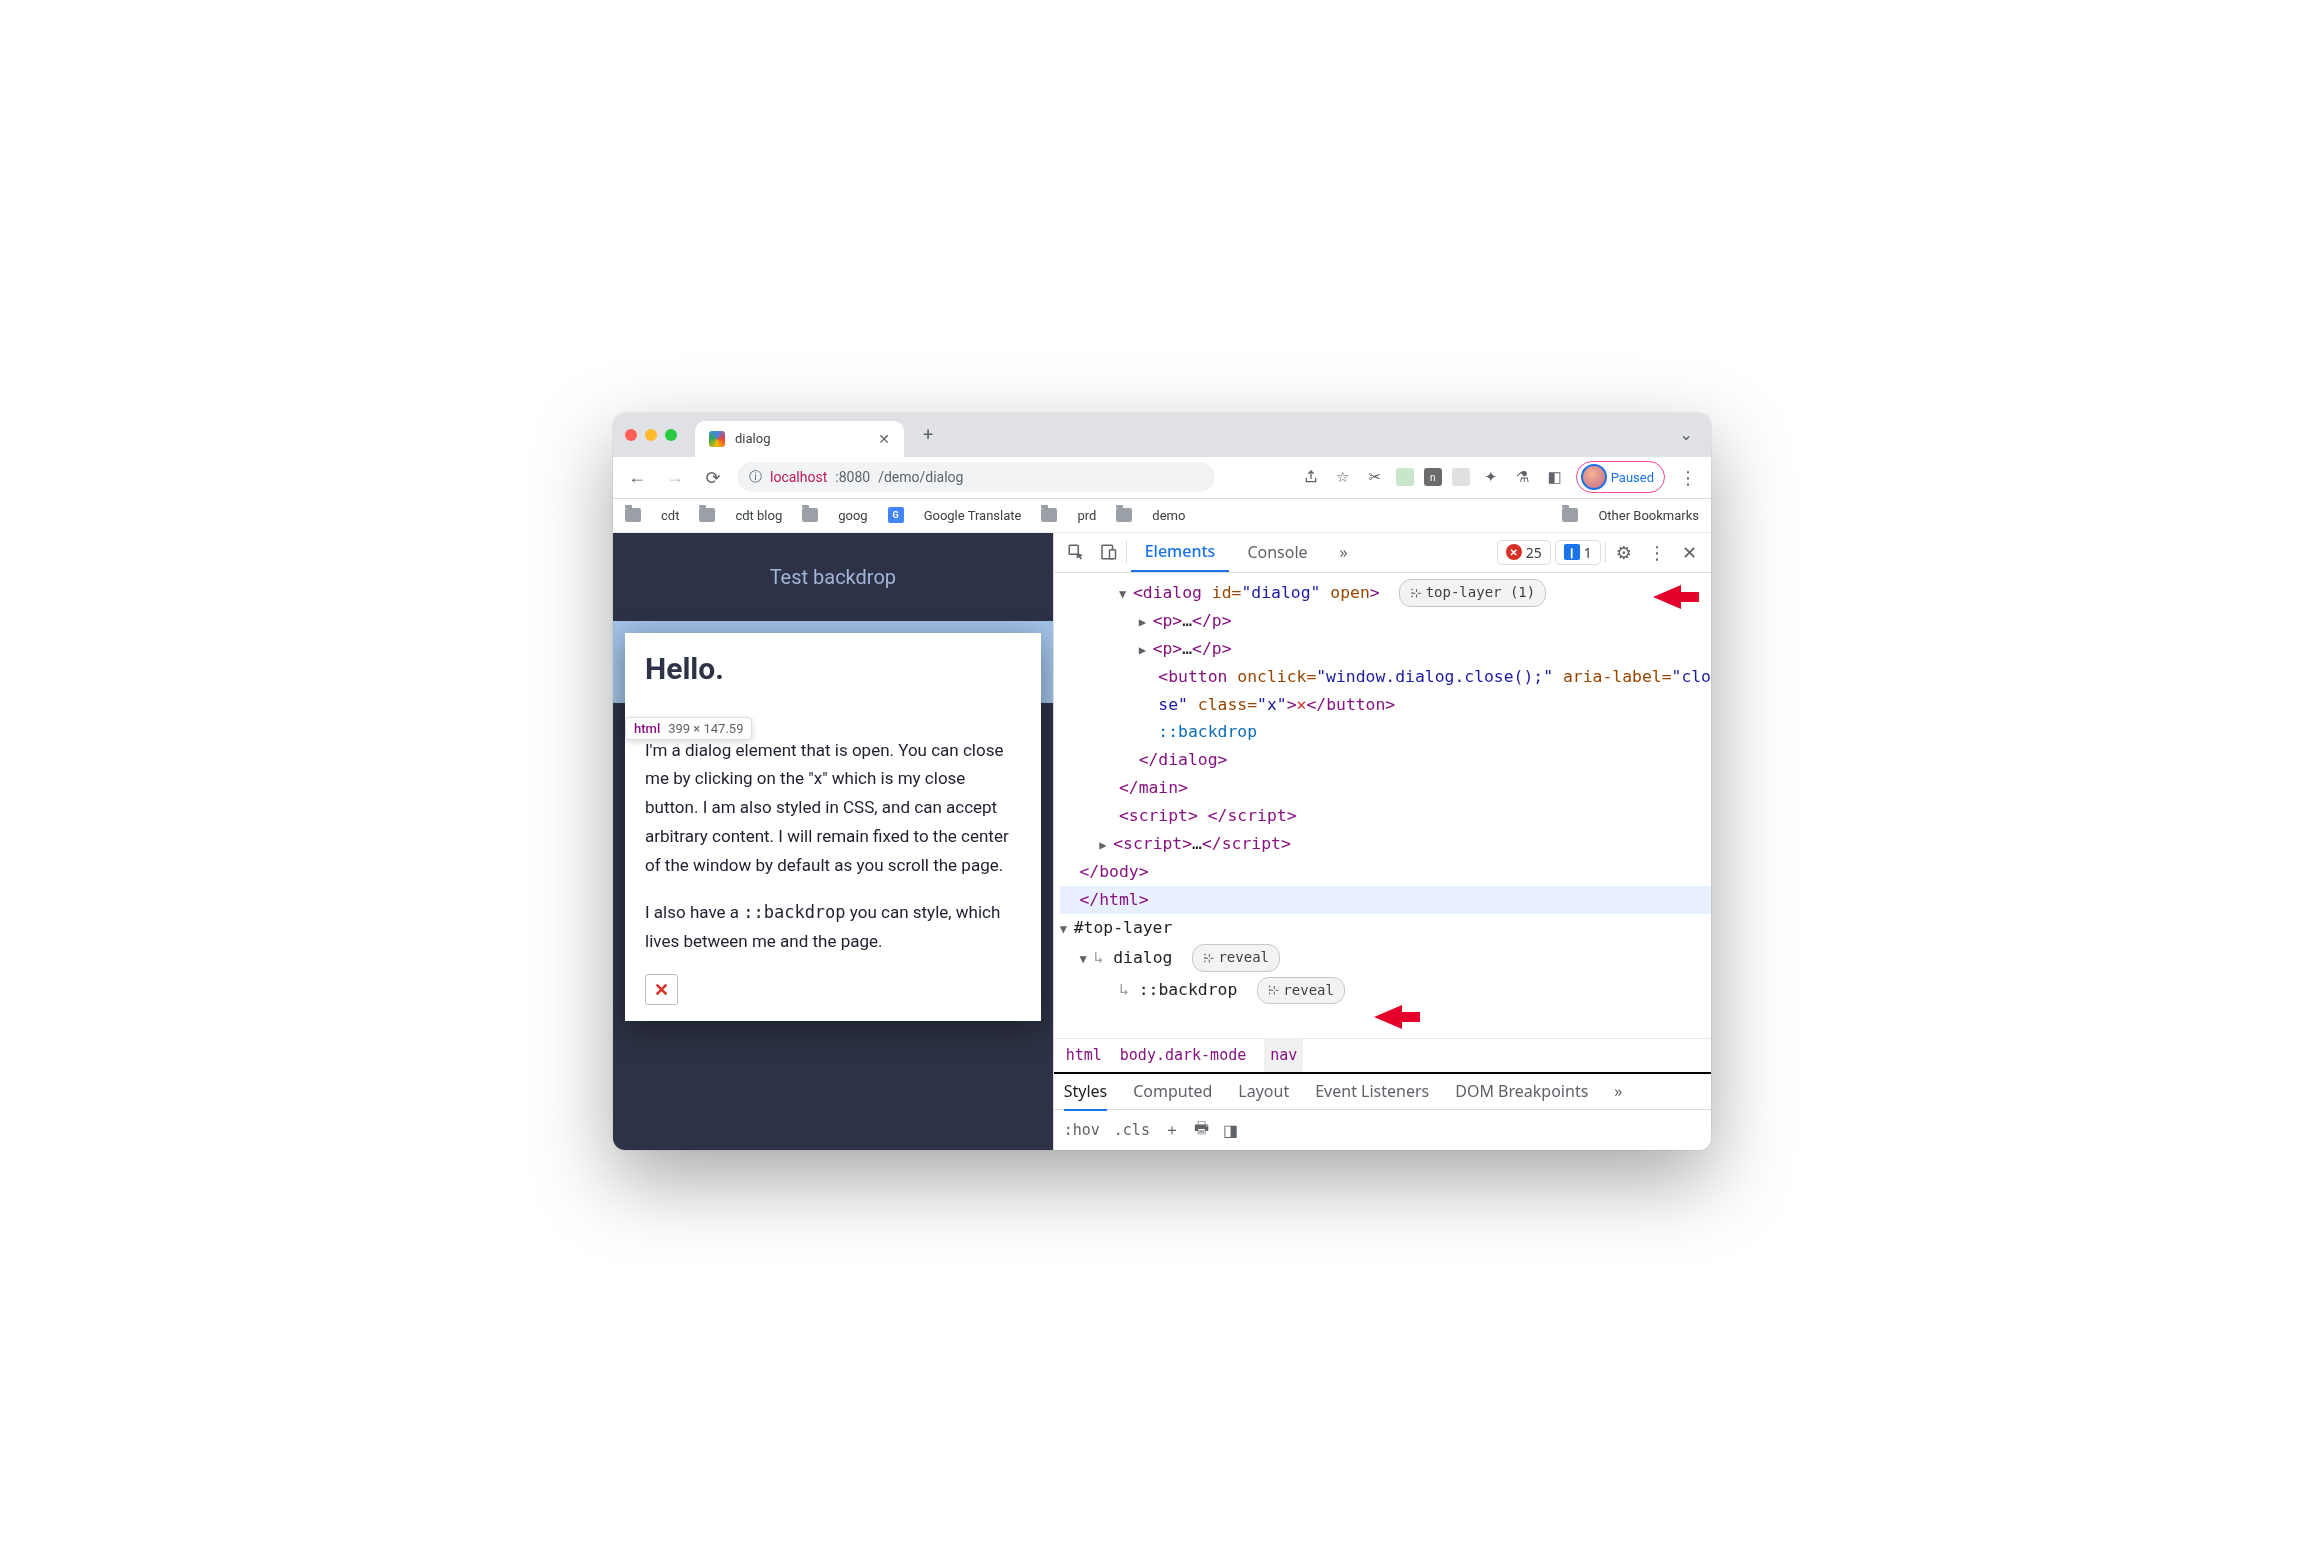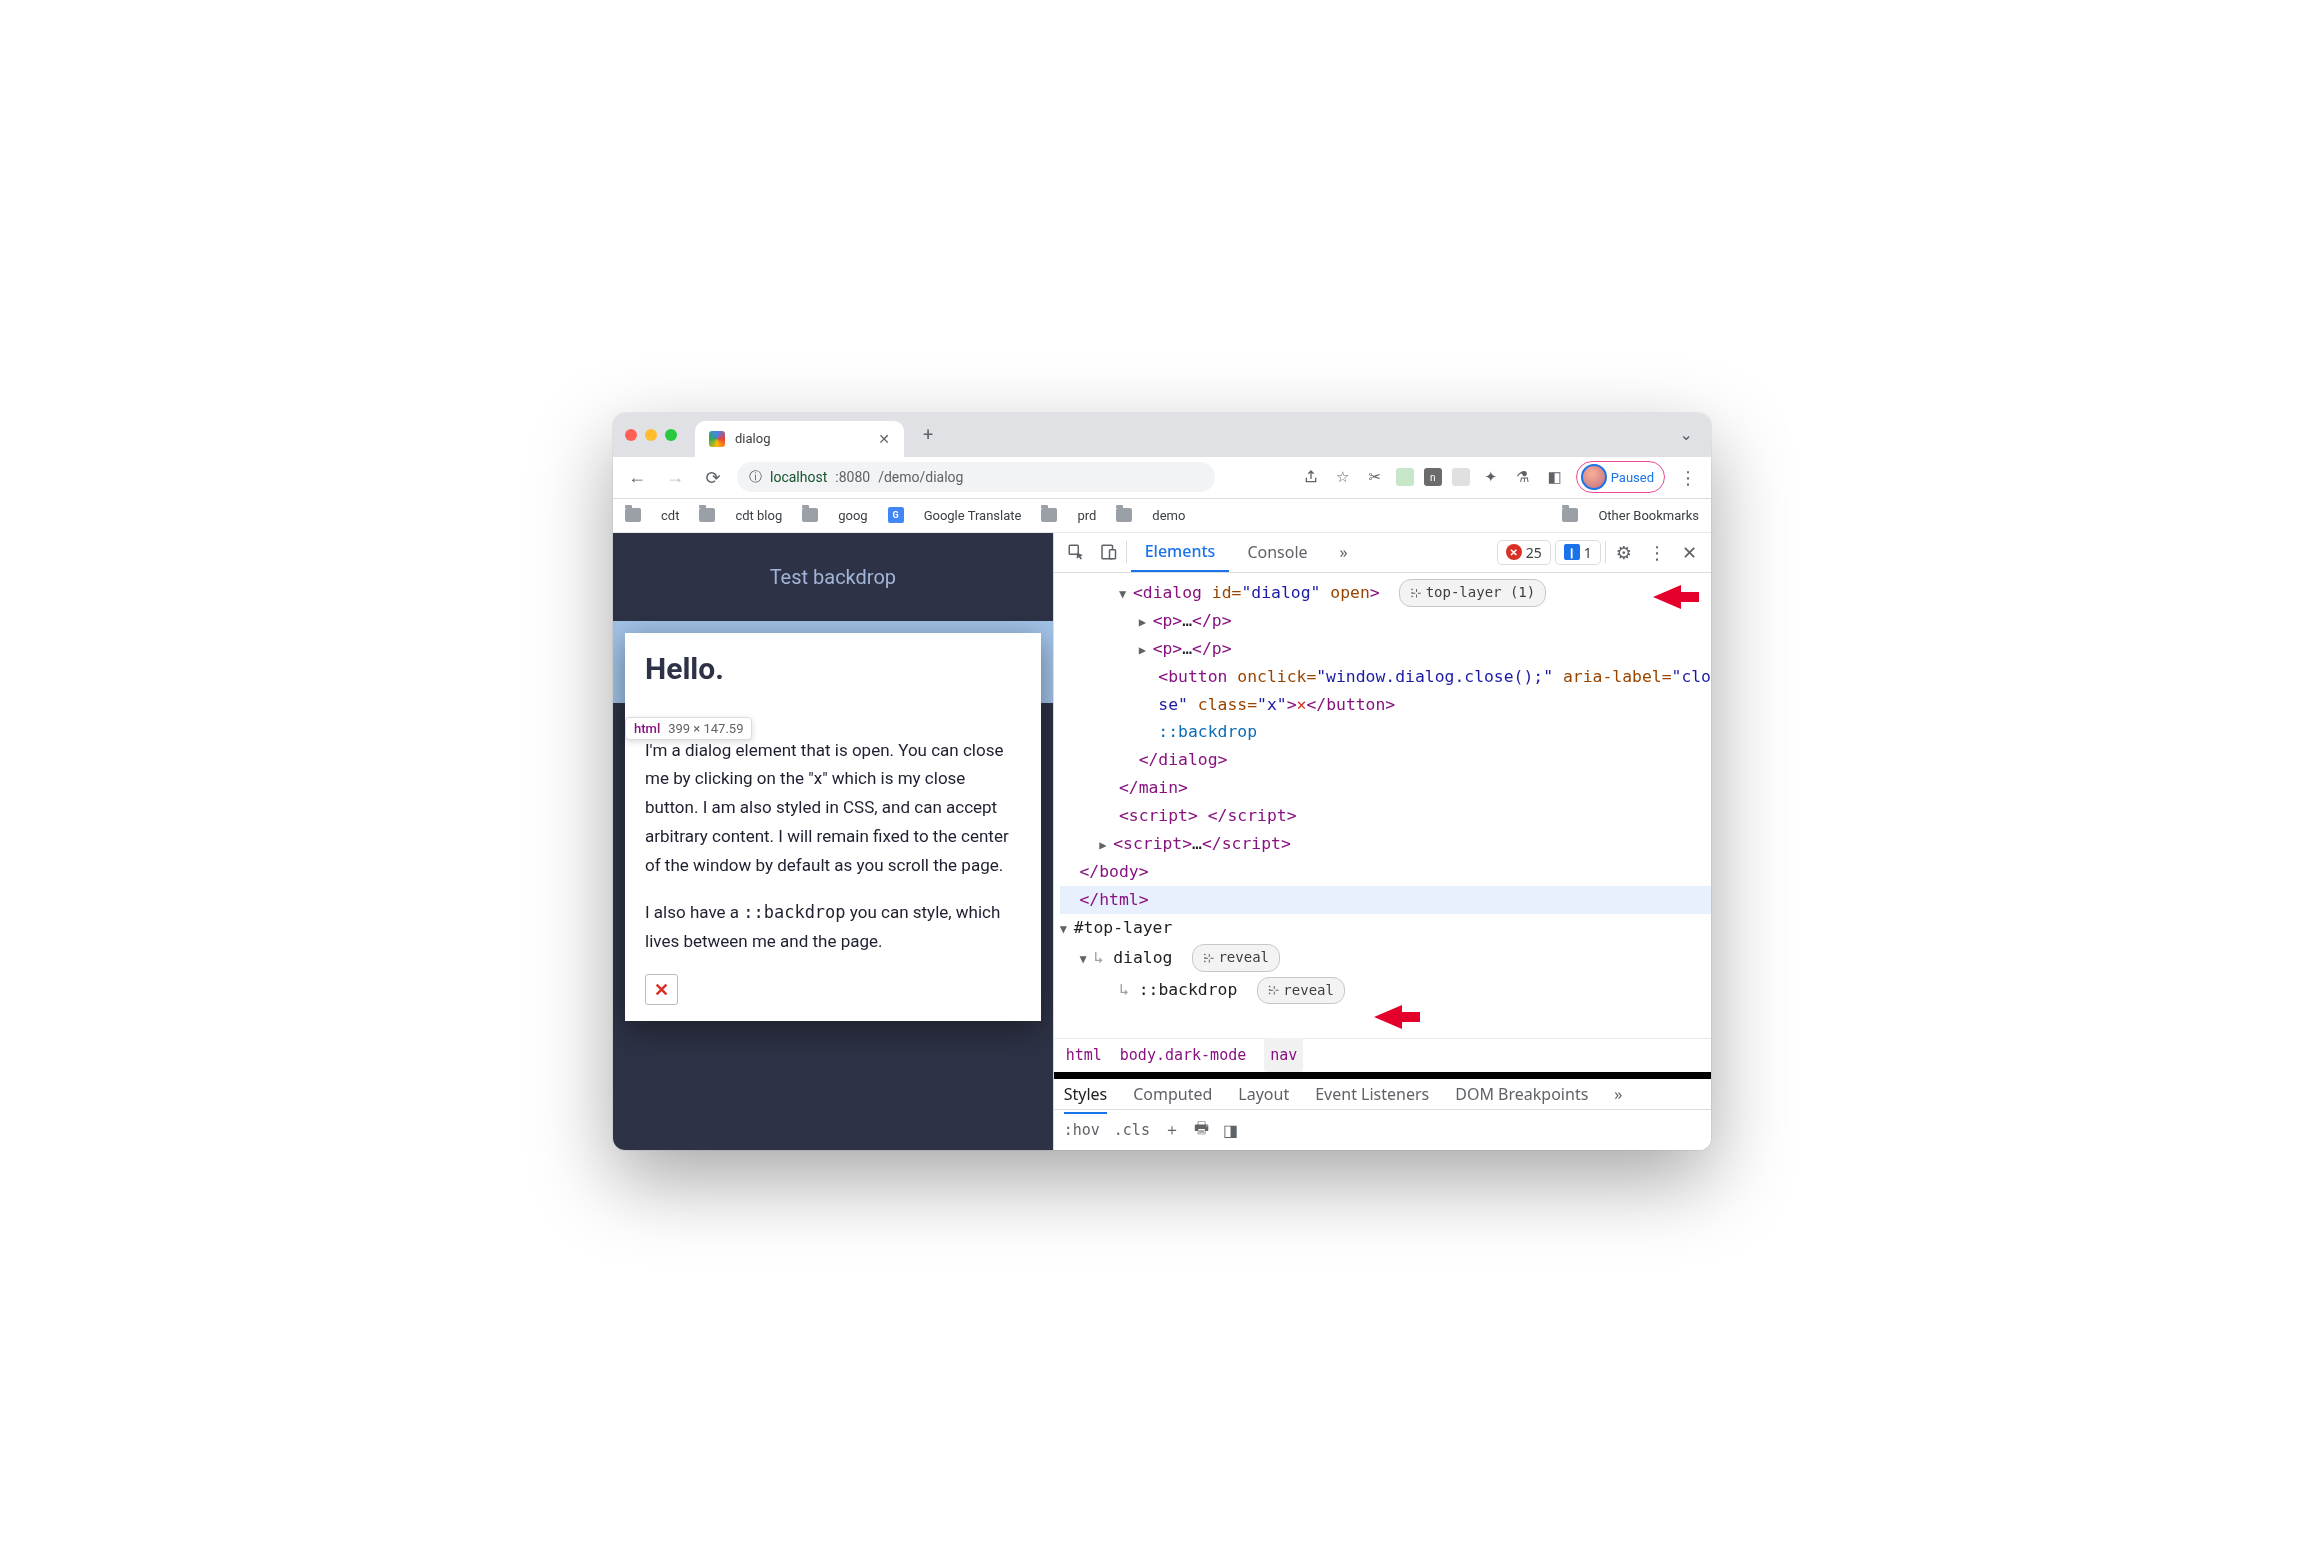--- a/index.html
+++ b/index.html
@@ -51,21 +51,21 @@
 
 
 .toolbar {
   display:flex; align-items:center; height:42px; background:#fff; border-bottom:1px solid #dadce0;
   padding: 0 10px; gap:10px;
 }
 .navbtn { width:28px; height:28px; display:flex; align-items:center; justify-content:center; color:#5f6368; border-radius:50%; cursor:pointer; font-size:18px; }
 .navbtn.disabled { color:#bdc1c6; }
 .omnibox { flex: 0 0 478px; display:flex; align-items:center; gap:8px; height:30px; border-radius:16px; background:#f1f3f4; padding:0 12px; color:#3c4043; font-size:14px; }
 .omnibox .lock { color:#5f6368; font-size:13px; }
-.url-host { color:#14532d; }
+.url-host { color:#be185d; }
 .url-port { color:#5f6368; }
 .url-path { color:#5f6368; }
 .toolbar-spacer { flex:1; }
 .ticon { width:22px; height:22px; display:flex;align-items:center;justify-content:center; color:#5f6368; font-size:15px; cursor:pointer; }
 .ext-icon { width:18px; height:18px; border-radius:3px; background:#c8e6c9; }
 .ext-icon.b2 { background:#6b6b6b; color:#fff; font-size:10px; display:flex;align-items:center;justify-content:center;}
 .ext-icon.b3 { background:#e0e0e0; }
 .avatar { width:26px; height:26px; border-radius:50%; background:radial-gradient(circle at 40% 35%, #f8b195, #c06c84); border:2px solid #1a73e8; }
 .paused-pill { display:flex; align-items:center; gap:4px; border:1px solid #ec4899; border-radius:16px; padding:2px 10px 2px 4px; color:#1a73e8; font-size:13px; }
 .kebab { font-size:18px; color:#5f6368; cursor:pointer; padding:0 4px; }
@@ -126,21 +126,21 @@
 
 .red-arrow { position:absolute; width:50px; height:36px; }
 .red-arrow svg { width:100%; height:100%; }
 
 
 .crumb { display:flex; align-items:center; gap:18px; height:34px; border-top:1px solid #e8eaed; padding:0 12px; font-family: ui-monospace, Menlo, monospace; font-size:15px;}
 .crumb .c { color:#881280; cursor:pointer; }
 .crumb .c.sel { background:#f1f1f1; padding:8px 6px; border-radius:3px; }
 
 
-.styles-tabs { display:flex; align-items:center; height:38px; border-top:7px solid #000000; border-bottom:1px solid #dadce0; padding:0 10px; gap:26px; font-size:16px; color:#5f6368;}
+.styles-tabs { display:flex; align-items:center; height:38px; border-top:2px solid #000000; border-bottom:1px solid #dadce0; padding:0 10px; gap:26px; font-size:16px; color:#5f6368;}
 .styles-tabs .st { cursor:pointer; }
 .styles-tabs .st.active { color:#202124; border-bottom:2px solid #1a73e8; padding-bottom:7px; margin-bottom:-9px; }
 .styles-filter { display:flex; align-items:center; height:40px; border-top:0; padding:0 10px; gap:14px; font-size:15px; }
 .styles-filter input { flex:1; border:none; outline:none; font-size:15px; color:#5f6368; height:100%; }
 .sf-btn { color:#5f6368; font-family: ui-monospace, Menlo, monospace; cursor:pointer; }
 .sf-ico { color:#5f6368; font-size:16px; cursor:pointer; }
 </style>
 </head>
 <body>
 

